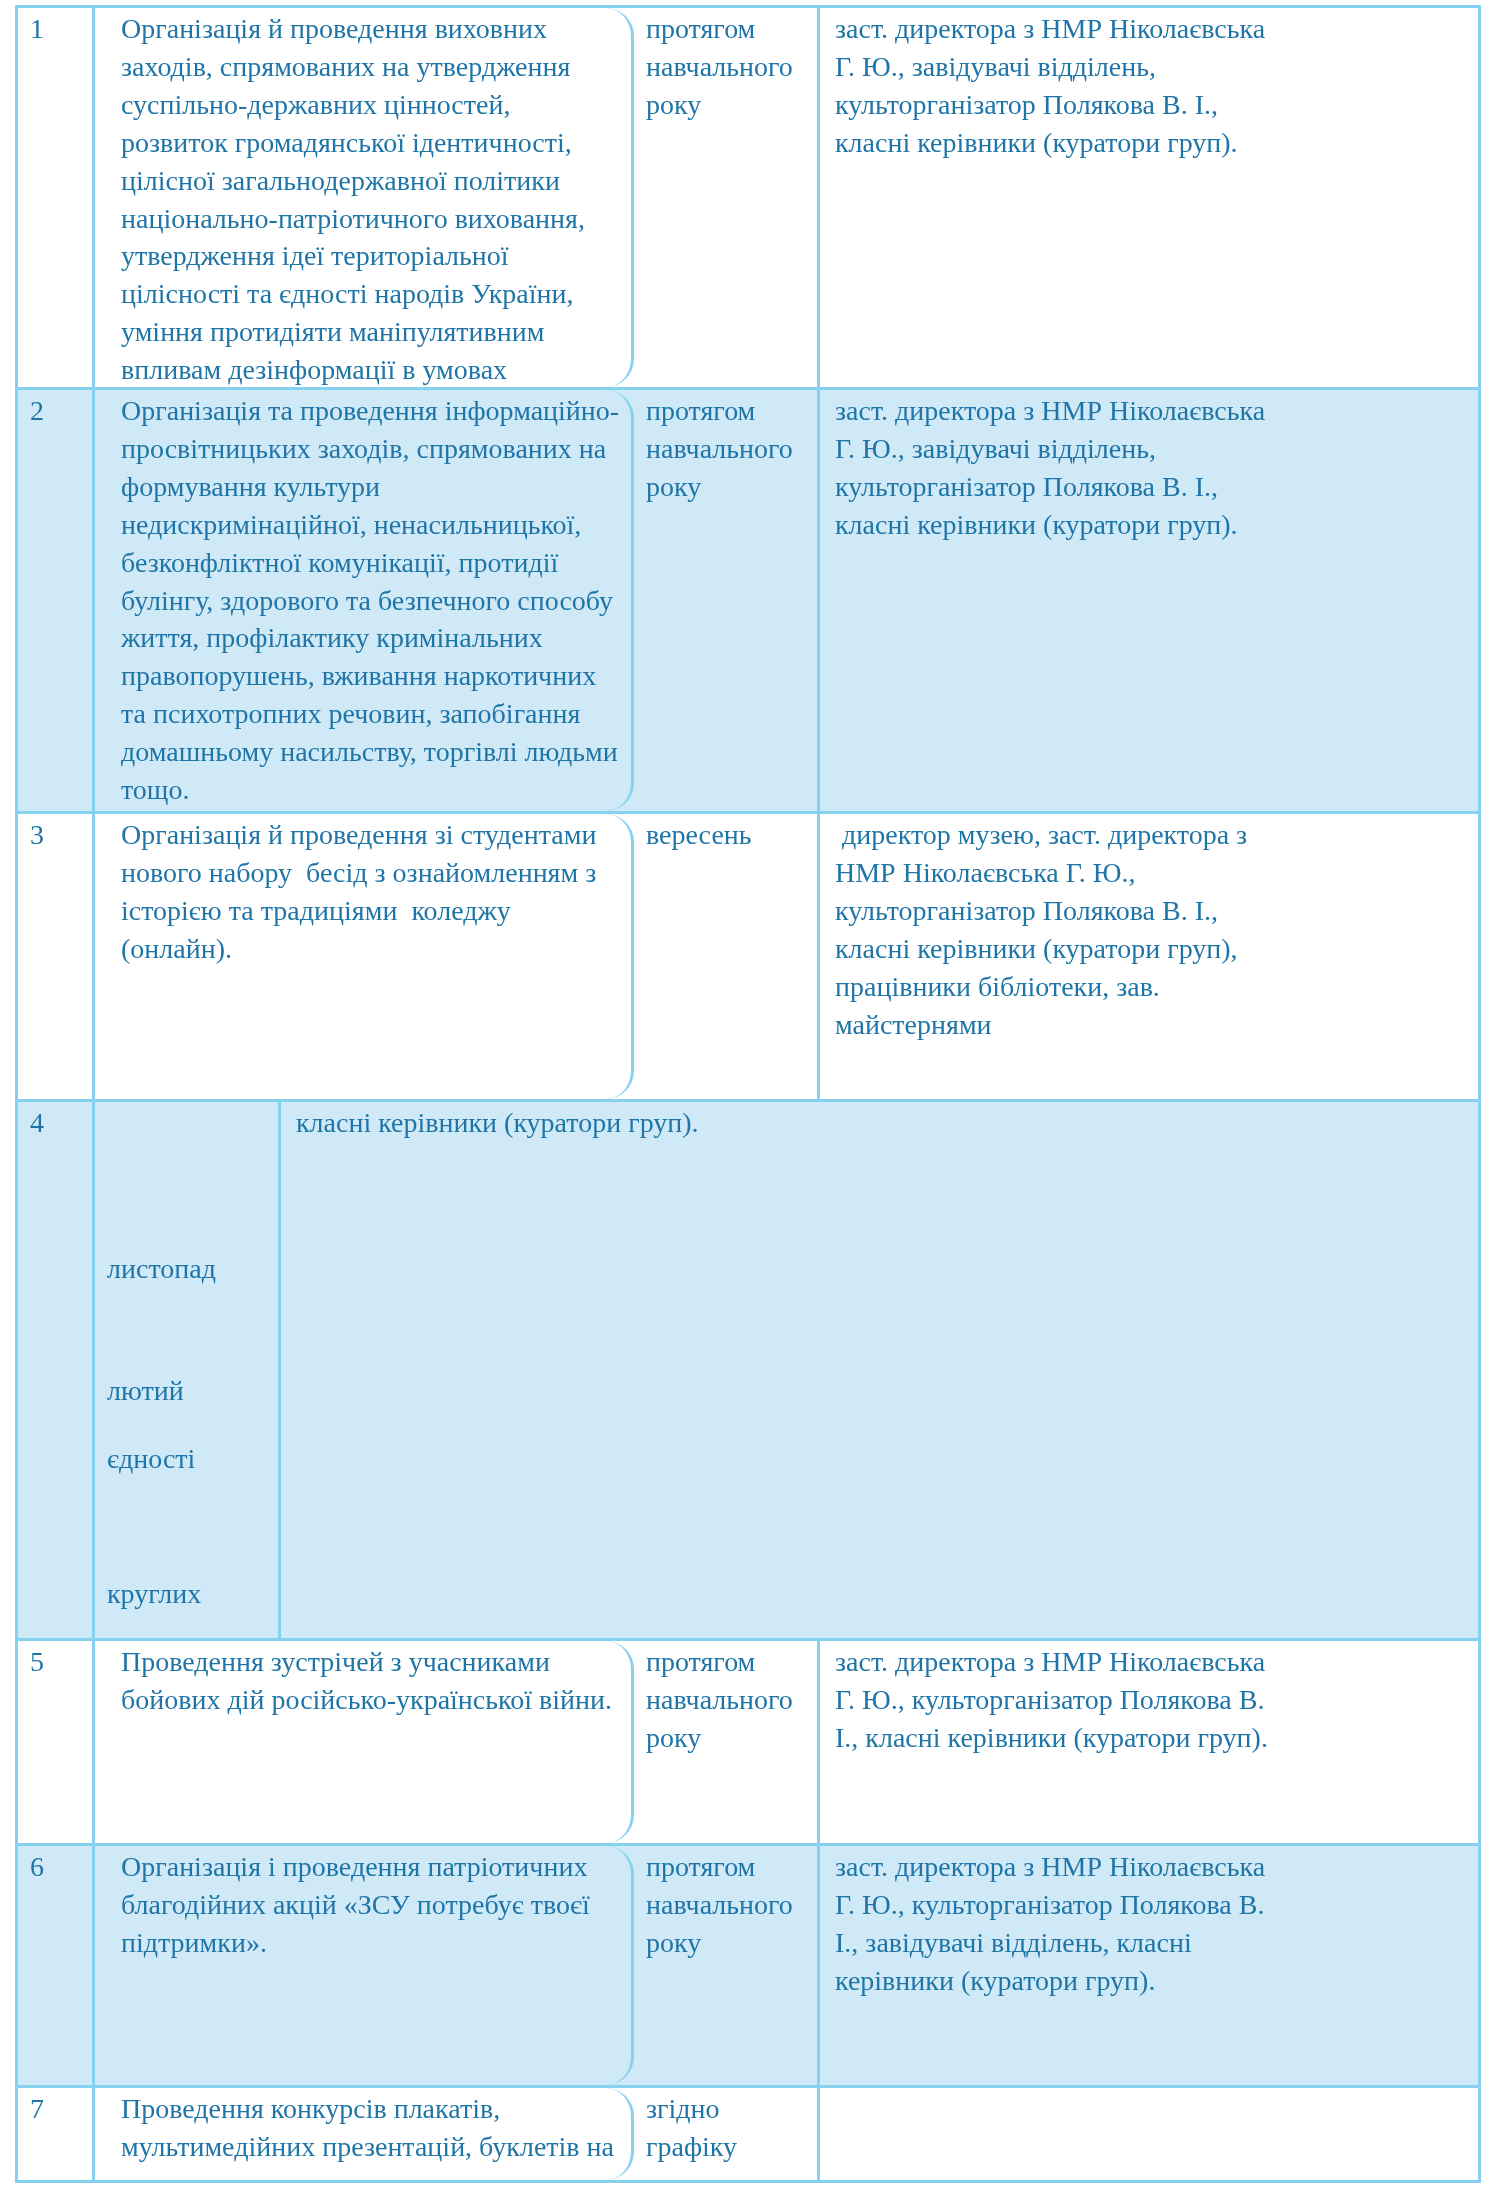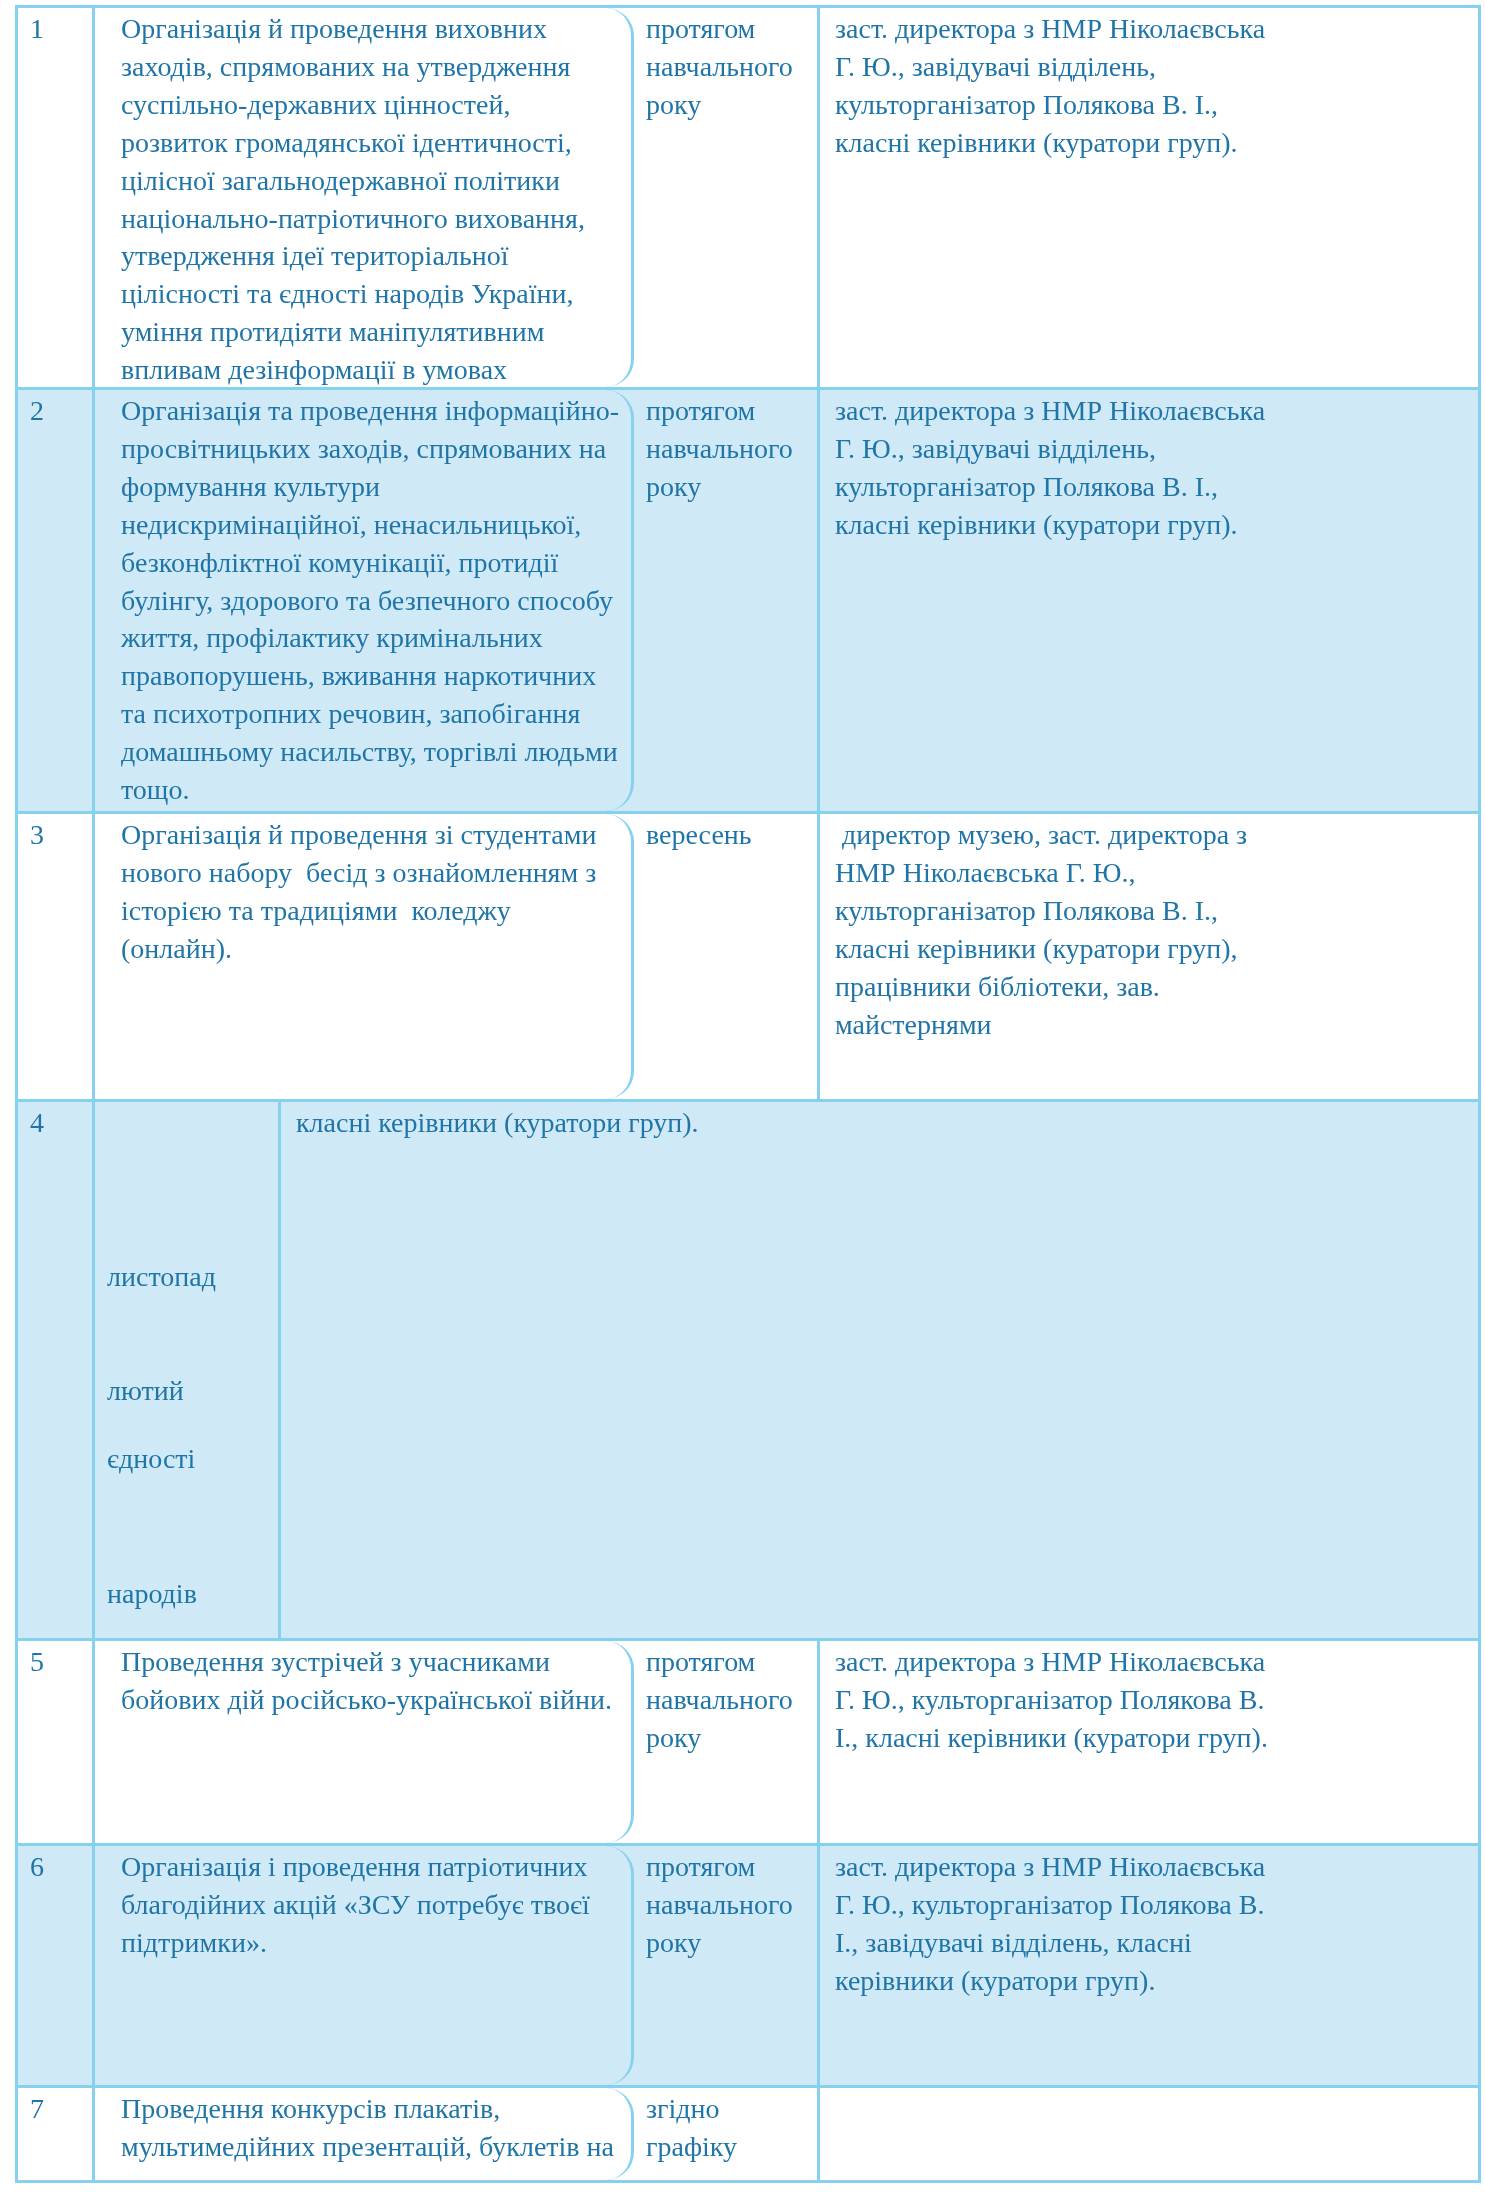--- a/index.html
+++ b/index.html
@@ -18,21 +18,21 @@
   .r1{height:382px}.r2{height:424px}.r3{height:288px}.r4{height:539px}
   .r5{height:205px}.r6{height:242px}.r7{height:92px}
   .c{box-sizing:border-box;padding:2px 8px 0 10px;white-space:pre-wrap;overflow:hidden;}
   .c1{width:77px;border-right:3px solid #86d1f0;padding-left:12px;}
   .c2{width:539px;border-right:3px solid #86d1f0;padding-left:26px;padding-right:10px;border-radius:28px;}
   .c3{width:186px;border-right:3px solid #86d1f0;padding-left:12px;position:relative;}
   .c4{width:517px;padding-left:9px;padding-right:60px;margin-left:6px;}
   .bullet{position:relative;padding-left:110px;}
   .dash{position:absolute;left:52px;top:0;}
   .month{position:absolute;left:12px;white-space:nowrap;}
-  .m0{top:156px}.m1{top:270px}.m2{top:338px}.m3{top:473px}
+  .m0{top:148px}.m1{top:270px}.m2{top:338px}.m3{top:473px}
 </style>
 </head>
 <body>
 
 <div class="tbl">
 
   <div class="row r1">
     <div class="c c1">1</div>
     <div class="c c2">Організація й проведення виховних заходів, спрямованих на утвердження суспільно-державних цінностей, розвиток громадянської ідентичності, цілісної загальнодержавної політики національно-патріотичного виховання, утвердження ідеї територіальної цілісності та єдності народів України, уміння протидіяти маніпулятивним впливам дезінформації в умовах воєнного стану.</div>
     <div class="c c3">протягом навчального року</div>
@@ -52,21 +52,21 @@
     <div class="c c3">вересень</div>
     <div class="c c4"> директор музею, заст. директора з НМР Ніколаєвська Г. Ю., культорганізатор Полякова В. І., класні керівники (куратори груп), працівники бібліотеки, зав. майстернями</div>
   </div>
 
   <div class="row r4 alt">
     <div class="c c1">4</div>
     <div class="c c3">
       <span class="month m0">листопад</span>
       <span class="month m1">лютий</span>
       <span class="month m2">єдності</span>
-      <span class="month m3">народів</span>
+      <span class="month m3">круглих</span>
     </div>
     <div class="c c4">класні керівники (куратори груп).</div>
   </div>
 
   <div class="row r5">
     <div class="c c1">5</div>
     <div class="c c2">Проведення зустрічей з учасниками бойових дій російсько-української війни.</div>
     <div class="c c3">протягом навчального року</div>
     <div class="c c4">заст. директора з НМР Ніколаєвська Г. Ю., культорганізатор Полякова В. І., класні керівники (куратори груп).</div>
   </div>

